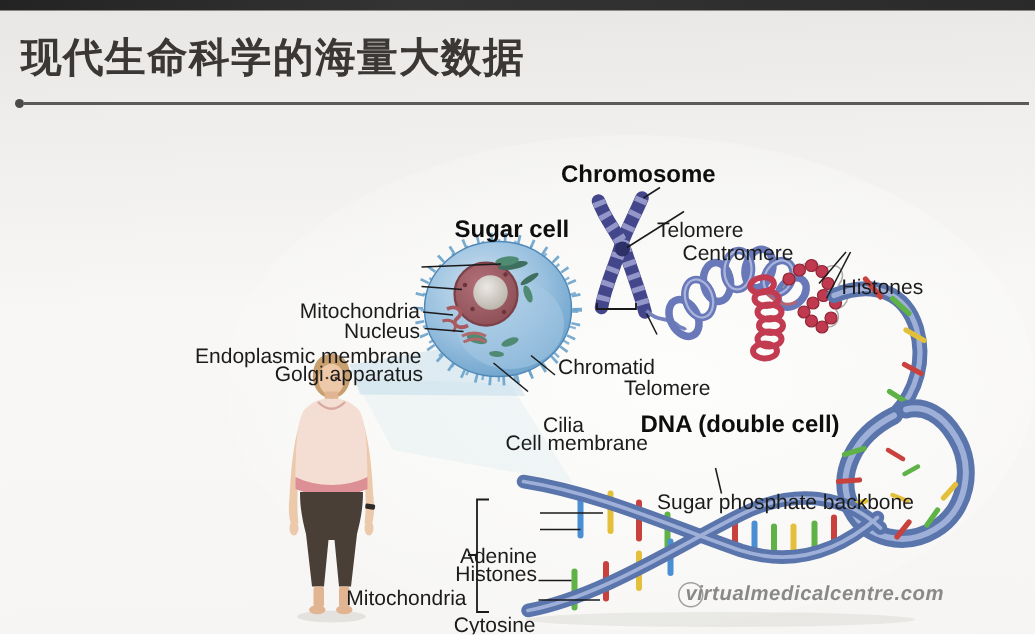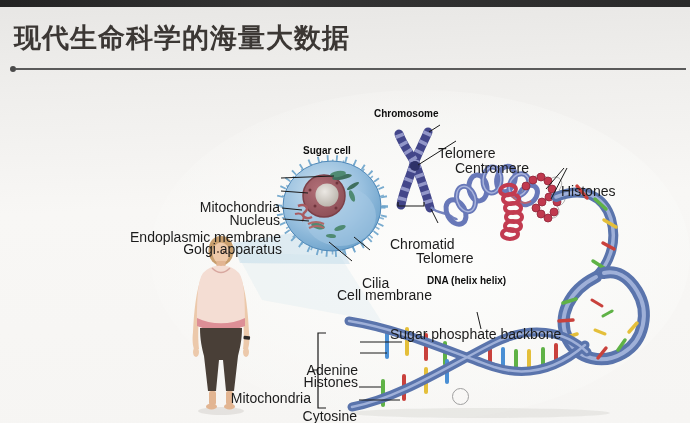--- a/index.html
+++ b/index.html
@@ -14,21 +14,21 @@
     position:absolute;left:14px;top:20px;margin:0;
     font-size:27px;font-weight:bold;color:#3b3734;letter-spacing:1px;white-space:nowrap;
   }
   .divider{position:absolute;left:16px;top:68px;width:670px;height:2px;background:#5a5a5a;}
   .divider .dot{position:absolute;left:-6px;top:-2px;width:6px;height:6px;border-radius:50%;background:#4a4a4a;}
   .figure-bg{position:absolute;left:150px;top:90px;width:540px;height:330px;border-radius:50%;
     background:radial-gradient(ellipse at 55% 50%, rgba(253,253,252,.95) 0%, rgba(250,250,248,.6) 55%, rgba(250,250,248,0) 85%);}
   .art{position:absolute;left:0;top:0;}
   .lbl{position:absolute;font-size:14px;color:#1b1b1b;white-space:nowrap;line-height:1.1;margin-top:27px;}
   .ra{text-align:left;}
-  .hd{position:absolute;font-size:10px;font-weight:bold;color:#0e0e0e;white-space:nowrap;}
+  .hd{position:absolute;font-size:16px;font-weight:bold;color:#0e0e0e;white-space:nowrap;}
   .wm{position:absolute;left:457px;top:388px;font-size:13.5px;font-style:italic;font-weight:bold;
       color:#898989;letter-spacing:.4px;}
   .vcirc{position:absolute;left:452px;top:388px;width:15px;height:15px;border:1.5px solid #a0a0a0;border-radius:50%;}
 </style>
 </head>
 <body>
 
 <div class="slide">
   <div class="topbar"></div>
   <h1 class="title">现代生命科学的海量大数据</h1>
@@ -226,36 +226,37 @@
       <line x1="360" y1="353" x2="387" y2="353"></line>
       <line x1="359" y1="387" x2="381" y2="387"></line>
       <line x1="359" y1="400" x2="400" y2="400"></line>
       <path d="M398,202 L398,206 L424,206 L424,202" stroke-width="1.2"></path>
       <path d="M326,333 L318,333 L318,408 L326,408 M318,370 L312,370" stroke-width="1.2"></path>
     </g>
   </svg>
 
   <div class="hd" style="left:303px;top:145px;">Sugar cell</div>
   <div class="hd" style="left:374px;top:108px;">Chromosome</div>
-  <div class="hd" style="left:427px;top:275px;">DNA (helix helix)</div>
+  <div class="hd" style="left:427px;top:275px;">DNA (double cell)</div>
 
   <div class="lbl ra" style="right:410px;top:173px;">Mitochondria</div>
   <div class="lbl ra" style="right:410px;top:186px;">Nucleus</div>
   <div class="lbl ra" style="right:409px;top:203px;">Endoplasmic membrane</div>
   <div class="lbl ra" style="right:408px;top:215px;">Golgi apparatus</div>
   <div class="lbl" style="left:362px;top:249px;">Cilia</div>
   <div class="lbl" style="left:337px;top:261px;">Cell membrane</div>
 
   <div class="lbl" style="left:438px;top:119px;">Telomere</div>
   <div class="lbl" style="left:455px;top:134px;">Centromere</div>
-  <div class="lbl" style="left:390px;top:210px;">Chromatid</div>
+  <div class="lbl" style="left:372px;top:210px;">Chromatid</div>
   <div class="lbl" style="left:416px;top:224px;">Telomere</div>
   <div class="lbl" style="left:561px;top:157px;">Histones</div>
 
-  <div class="lbl" style="left:390px;top:300px;">Sugar phosphate backbone</div>
+  <div class="lbl" style="left:438px;top:300px;">Sugar phosphate backbone</div>
   <div class="lbl ra" style="right:379px;top:364px;">Mitochondria</div>
   <div class="lbl ra" style="right:332px;top:336px;">Adenine</div>
   <div class="lbl ra" style="right:332px;top:348px;">Histones</div>
   <div class="lbl ra" style="right:333px;top:382px;">Cytosine</div>
   <div class="lbl ra" style="right:333px;top:395px;">Thymine</div>
 
   <div class="vcirc"></div>
+  <div class="wm">virtualmedicalcentre.com</div>
 </div>
 
 </body></html>

